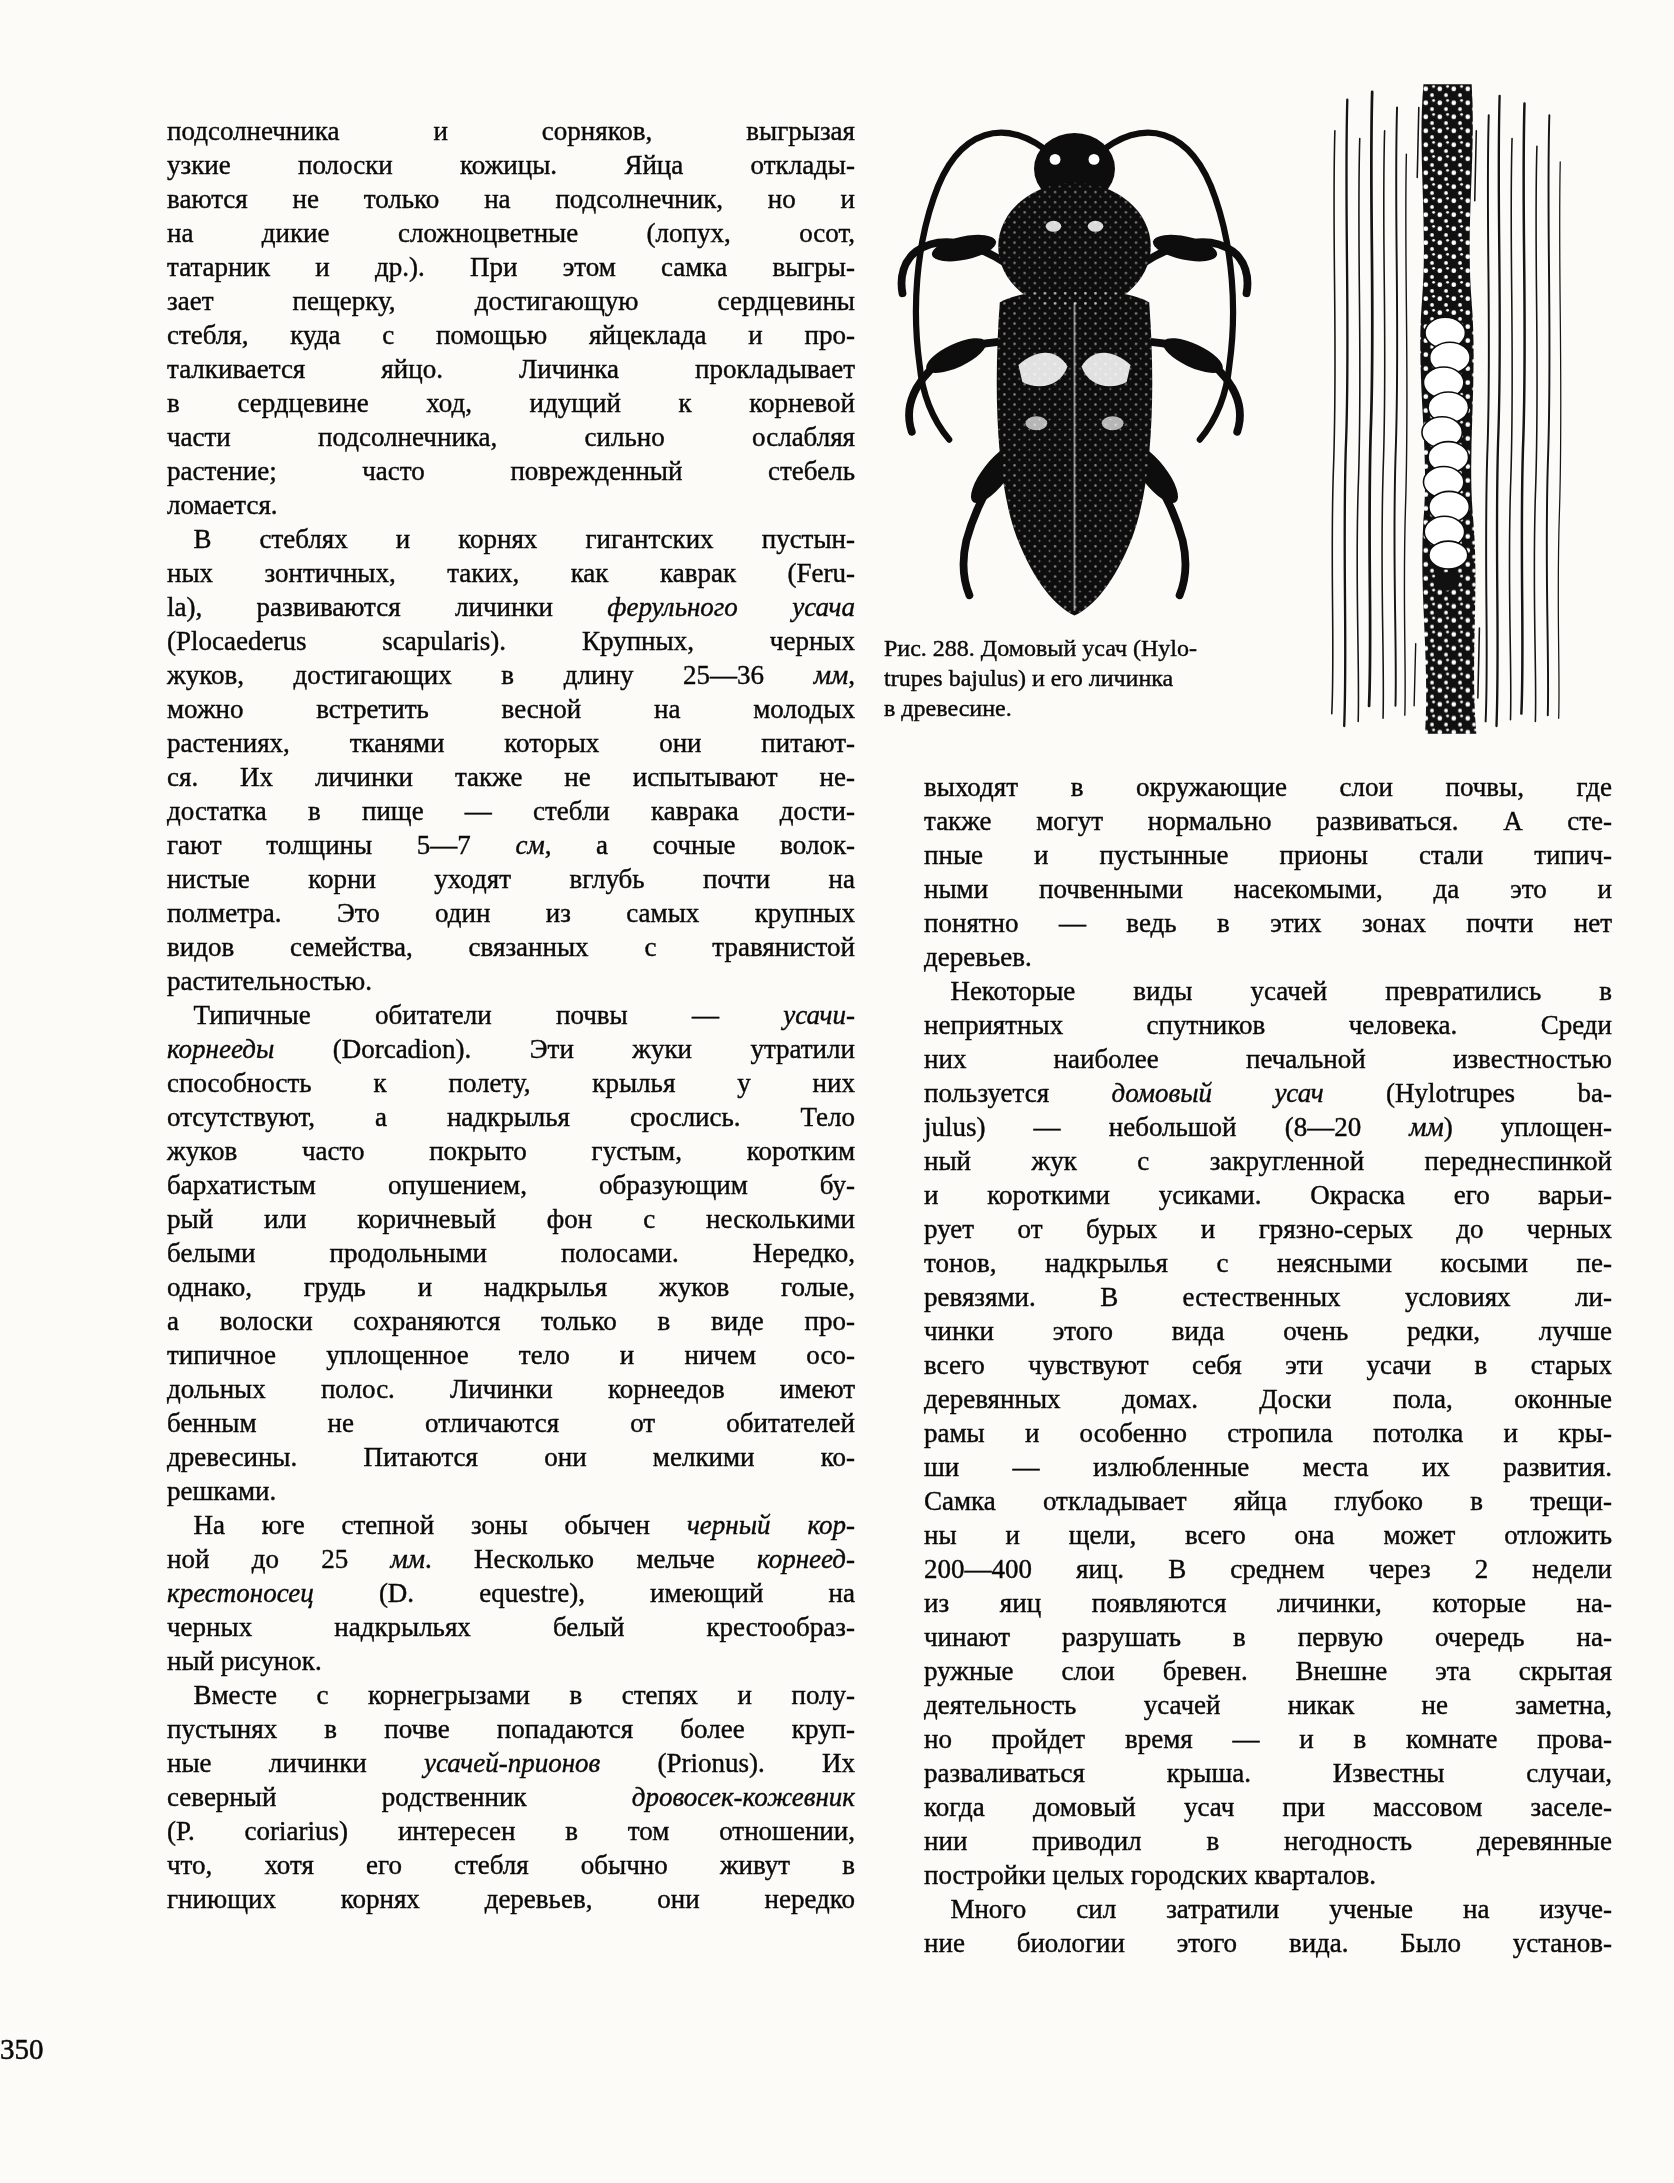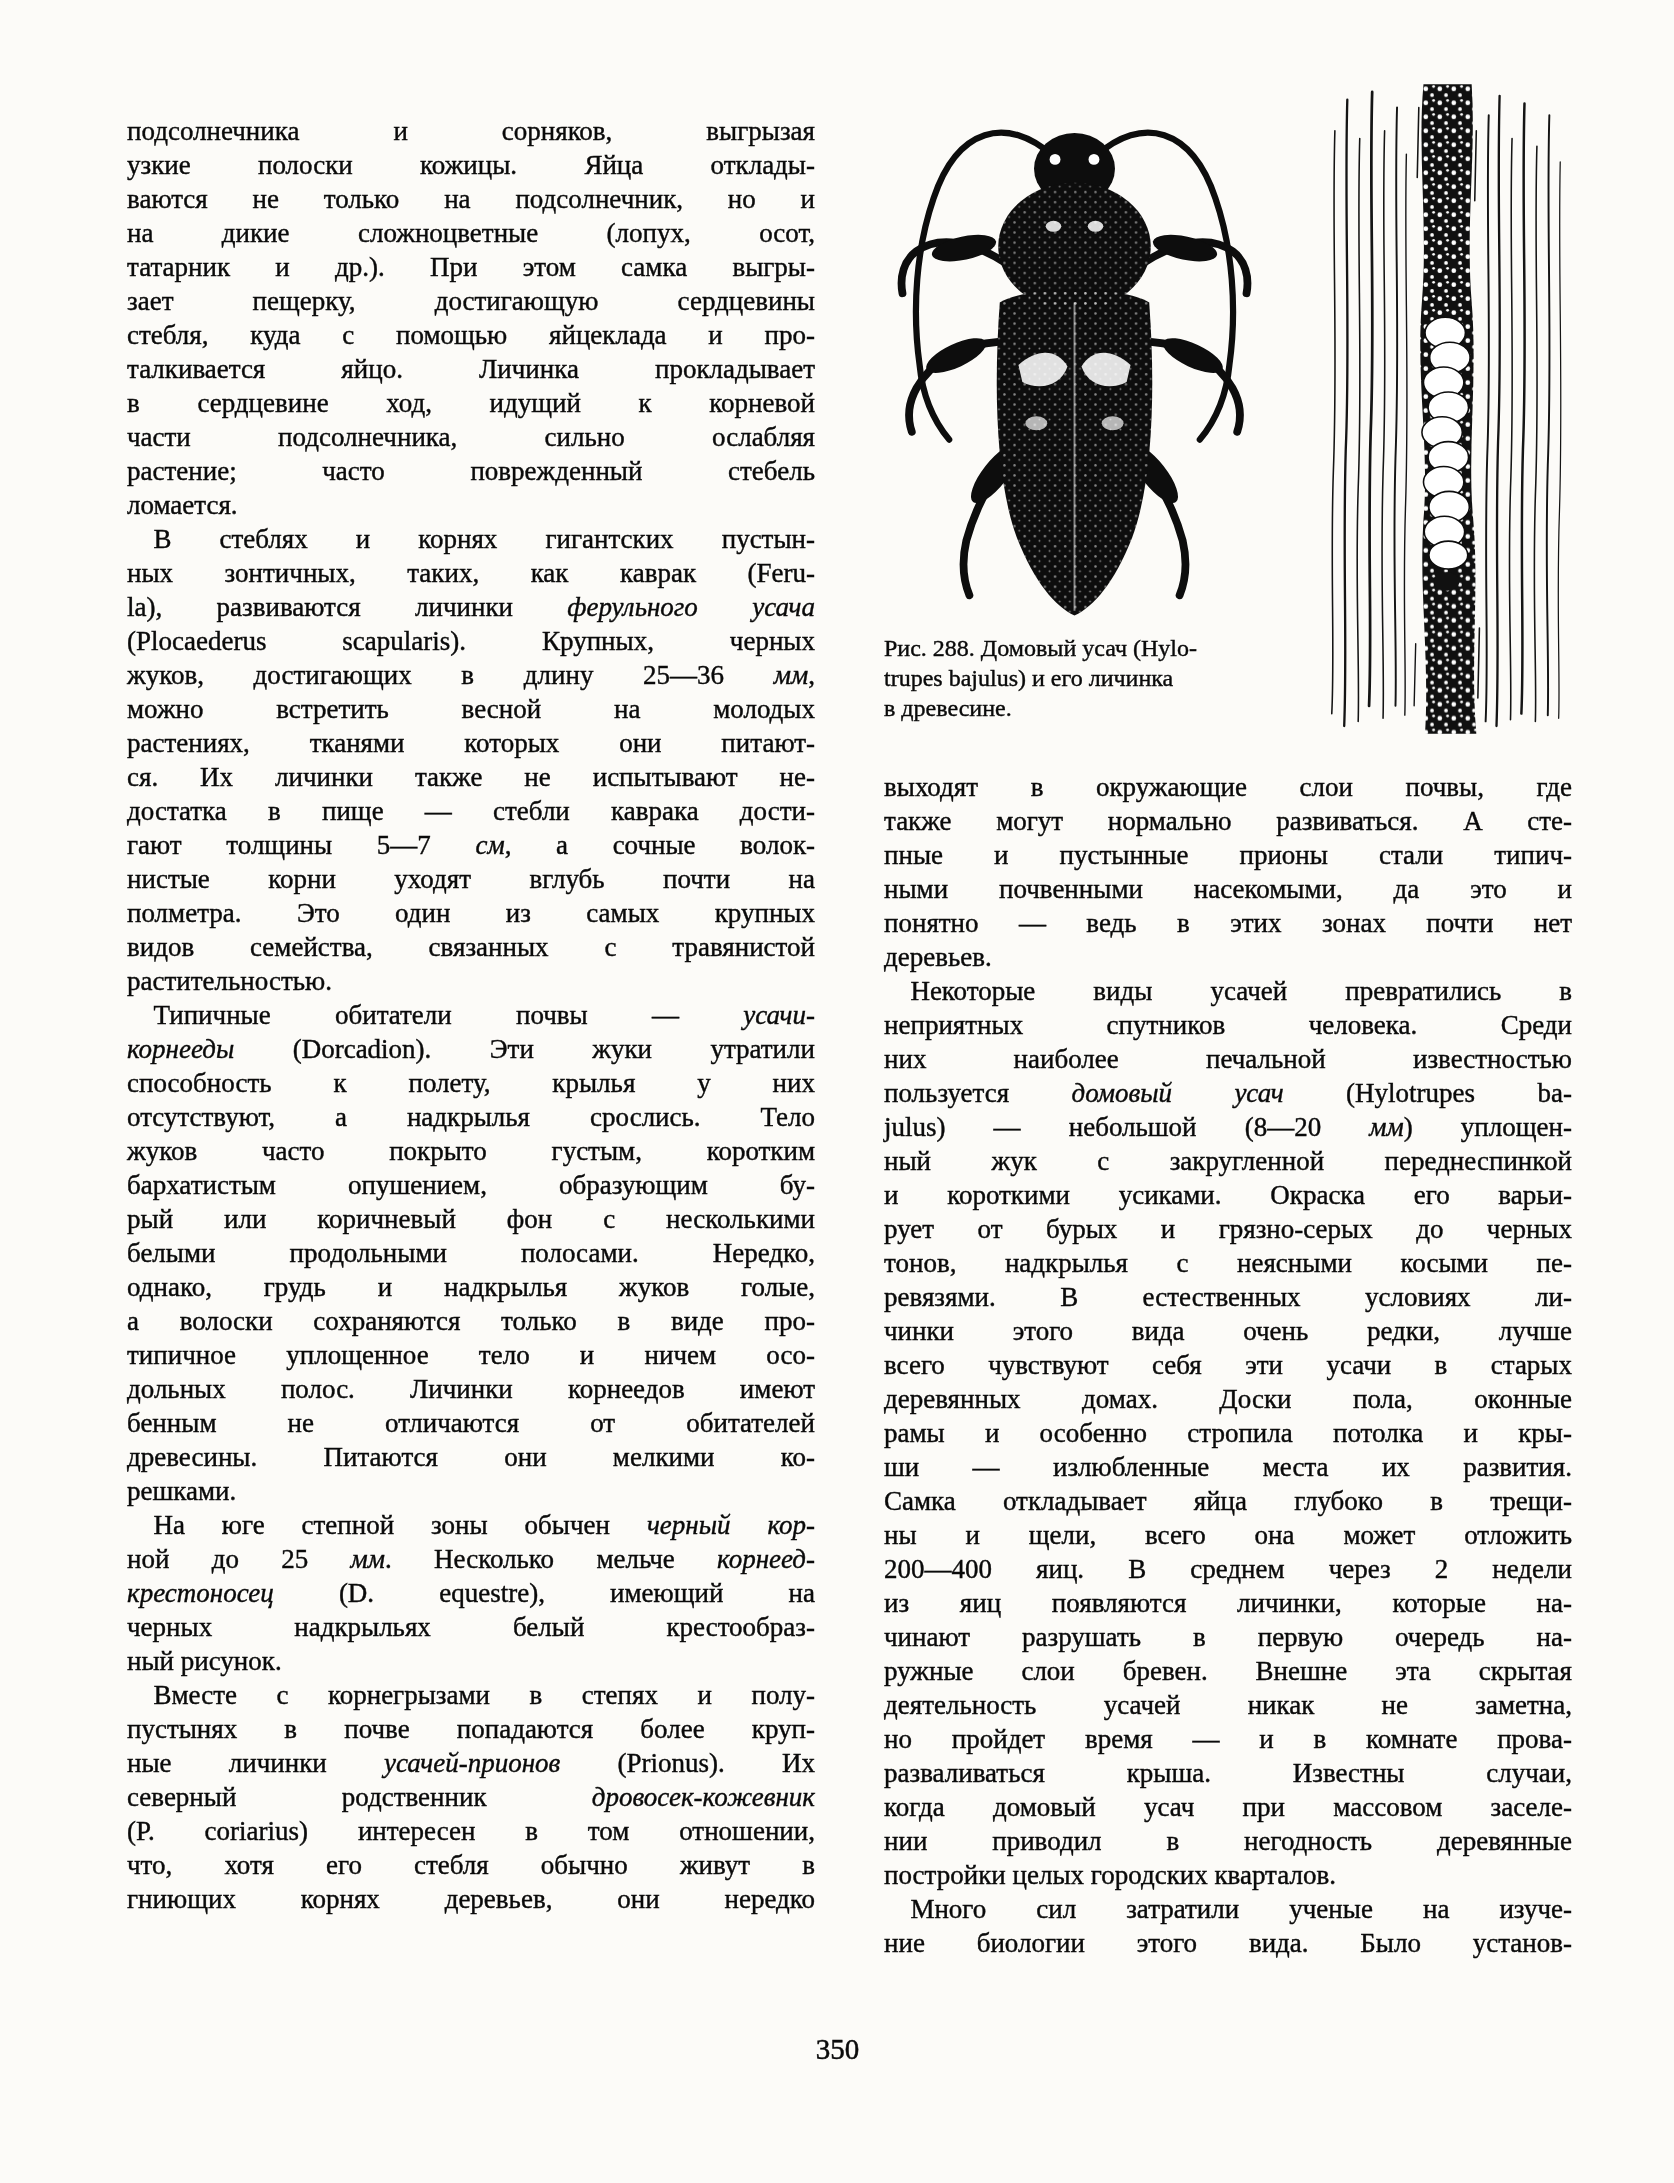--- a/index.html
+++ b/index.html
@@ -2,40 +2,40 @@
 <html style="font-size:12.4px"><head>
 <meta charset="utf-8">
 <style>
   html,body{margin:0;padding:0}
   body{
     width:1675px;height:2183px;position:relative;overflow:hidden;
     background:#fcfbf8;color:#0a0a0a;
     font-family:"Liberation Serif","DejaVu Serif",serif;
   }
   .text-col{
-    position:absolute;font-size:27px;line-height:34px;
+    position:absolute;font-size:27px;line-height:34px;margin-left:40px;
     -webkit-text-stroke:0.4px #0a0a0a;
   }
   .left-col{left:127px;top:114px;width:688px}
   .right-col{left:884px;top:770px;width:688px}
   .para{margin:0;padding:0}
   .line{text-align:justify;text-align-last:justify}
   .line.indent{text-indent:26.4px}
   .line.end{text-align-last:left}
   .line i{}
   .figure{position:absolute;left:884px;top:78px;width:708px;height:669px}
   .beetle-svg{position:absolute;left:6.2px;top:29.6px;width:369px;height:520px}
   .wood-svg{position:absolute;left:440px;top:6.2px;width:244px;height:650px}
   .caption{
     position:absolute;left:0;top:555px;width:451px;
     font-size:24px;line-height:30px;text-align:left;
     -webkit-text-stroke:0.4px #0a0a0a;
   }
   .pageno{
-    position:absolute;left:0;top:2033px;width:1675px;text-align:center;
+    position:absolute;left:0;top:2033px;width:1675px;
     font-size:29px;-webkit-text-stroke:0.5px #0a0a0a;
   }
 </style>
 </head>
 <body>
 
 <div>
 
   <div class="figure">
 

